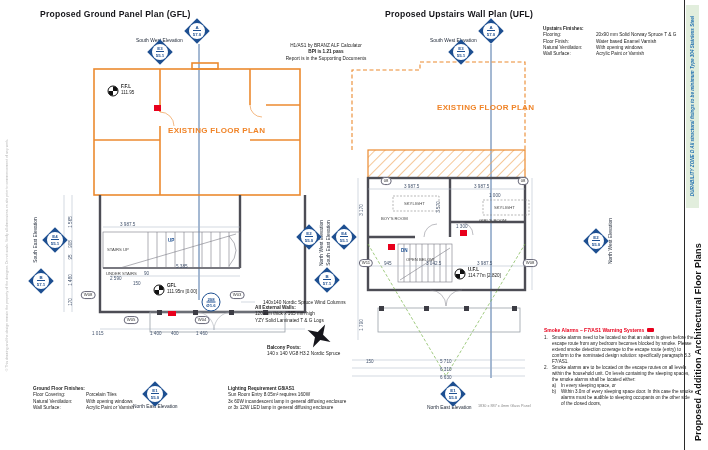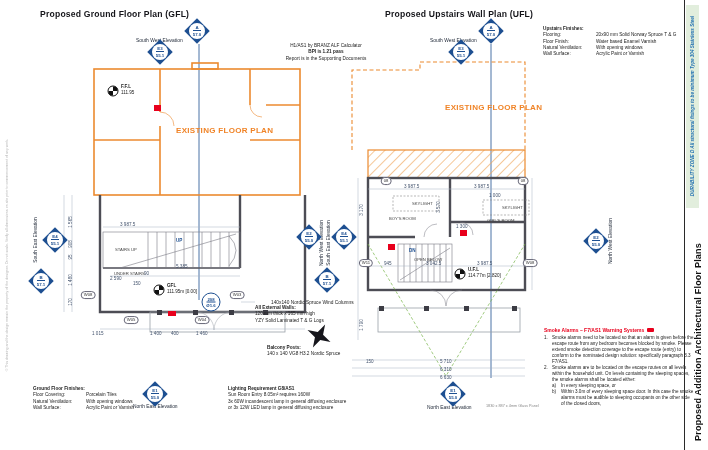--- a/index.html
+++ b/index.html
@@ -2,21 +2,21 @@
 <html><head>
 <meta charset="utf-8">
 <style>
   html,body{margin:0;padding:0;background:#fff;}
   #sheet{position:relative;width:708px;height:450px;background:#ffffff;overflow:hidden;
          font-family:"Liberation Sans",sans-serif;}
   .title{position:absolute;font-weight:bold;font-size:8.6px;color:#15151a;letter-spacing:.2px;white-space:nowrap;}
   
   .dim{position:absolute;font-size:4.6px;color:#44546e;transform:translate(0,-50%);white-space:nowrap;}
   .dim.vert{transform:translate(-50%,-50%) rotate(-90deg);}
-  .ptxt{position:absolute;font-size:4.8px;color:#333;transform:translate(0,-50%);white-space:nowrap;margin-left:8px;}
+  .ptxt{position:absolute;font-size:4.8px;color:#333;transform:translate(0,-50%);white-space:nowrap;}
   .ptxt.orange{color:#f08428;font-weight:bold;font-size:8px;letter-spacing:.3px;}
   .ptxt.blue{color:#1d4f91;font-weight:bold;font-size:4.6px;}
   .ptxt.tiny{font-size:4.2px;color:#444;}
   .ptxt.note{font-size:4.8px;color:#222;}
   .ptxt.gray{font-size:3.8px;color:#8a8a8a;}
   .elab{position:absolute;font-size:4.9px;color:#222b3a;transform:translate(0,-50%);white-space:nowrap;}
   .elab.vert{transform:translate(-50%,-50%) rotate(-90deg);}
   .tag{position:absolute;transform:translate(-50%,-50%);font-size:4.2px;color:#333;border:0.6px solid #667;
        border-radius:5px;padding:0 2px;background:#fff;line-height:1.4;white-space:nowrap;}
   
@@ -192,21 +192,21 @@
       <rect x="168" y="311" width="8" height="5"></rect>
       <rect x="460" y="230" width="7" height="6"></rect>
       <rect x="388" y="244" width="7" height="6"></rect>
     </g>
 
     <g fill="#16161c" transform="rotate(28 319 336)">
       <path d="M319,323 l3,10 10,3 -10,3 -3,10 -3,-10 -10,-3 10,-3 z"></path>
     </g>
   </svg>
 
-  <div class="title" style="left:40px;top:9px">Proposed Ground Floor Plan (GFL)</div>
+  <div class="title" style="left:40px;top:9px">Proposed Ground Panel Plan (GFL)</div>
   <div class="title" style="left:385px;top:9px">Proposed Upstairs Wall Plan (UFL)</div>
 
   <div class="noteblk" id="h1note" style="left:256px;top:43px">
     <div>H1/AS1 by BRANZ ALF Calculator</div>
     <div class="b">BPI is 1.21 pass</div>
     <div>Report is in the Supporting Documents</div>
   </div>
 
   <div class="noteblk" style="left:543px;top:26px">
     <div class="t">Upstairs Finishes:</div>

